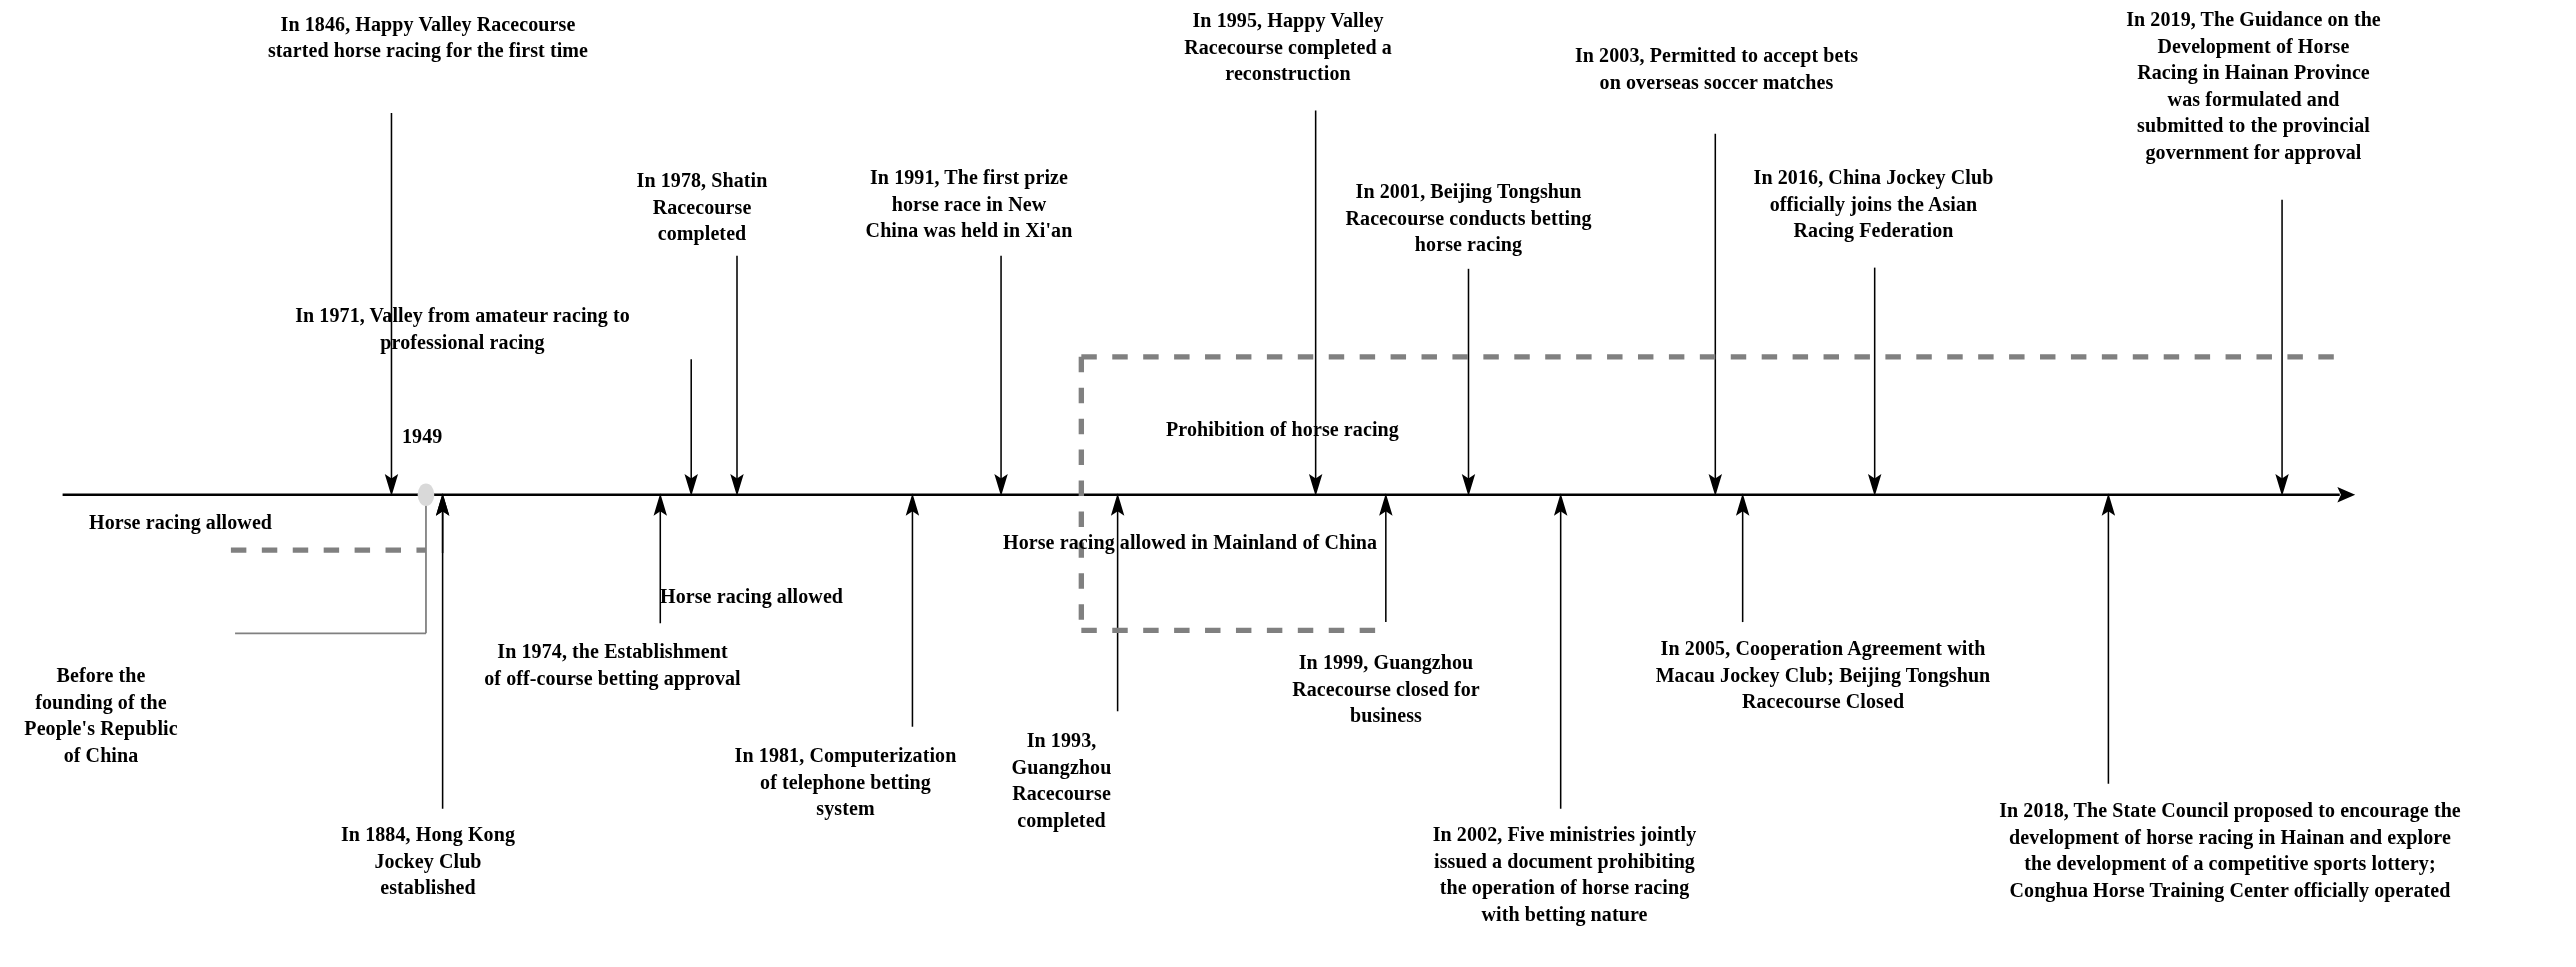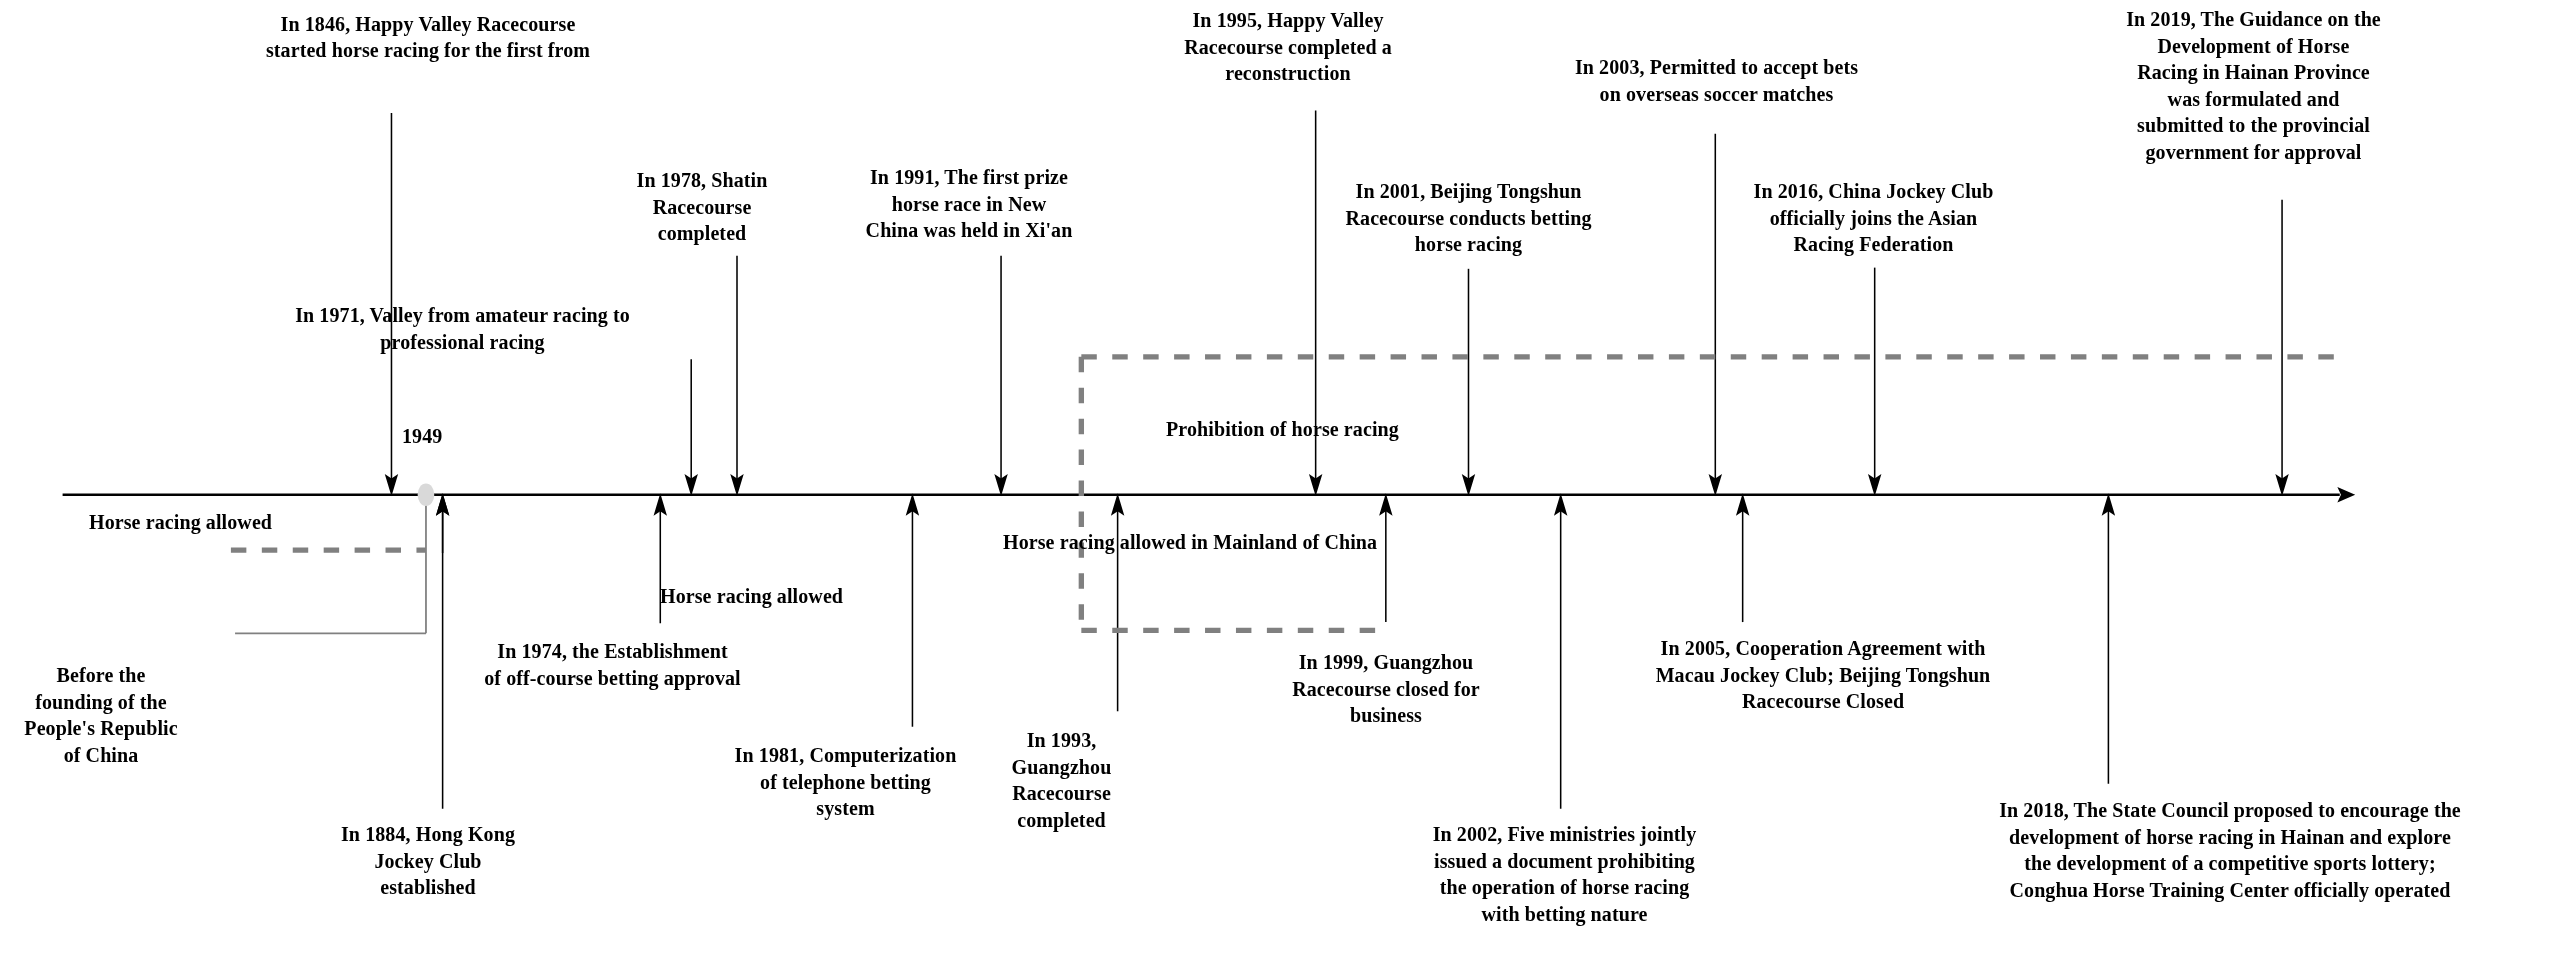--- a/index.html
+++ b/index.html
@@ -120,38 +120,38 @@
         <path d="M 1818 600 L 1818 1060"></path>
         <path d="M 1818 1060 L 2330 1060"></path>
       </g>
     <g id="g-marks">
         <ellipse cx="716" cy="832" rx="14" ry="19" fill="#d9d9d9" stroke="none"></ellipse>
       </g>
   </svg>
 
   <div id="labels">
       <div class="lbl " style="left: 220px; top: 10.7px; width: 416px;">In 1846, Happy Valley Racecourse
-started horse racing for the first from</div>
+started horse racing for the first time</div>
       <div class="lbl " style="left: 272px; top: 302px; width: 381px;">In 1971, Valley from amateur racing to
 professional racing</div>
       <div class="lbl " style="left: 601px; top: 167px; width: 202px;">In 1978, Shatin
 Racecourse
 completed</div>
       <div class="lbl " style="left: 829px; top: 164px; width: 280px;">In 1991, The first prize
 horse race in New
 China was held in Xi'an</div>
       <div class="lbl " style="left: 1148px; top: 7.1px; width: 280px;">In 1995, Happy Valley
 Racecourse completed a
 reconstruction</div>
       <div class="lbl " style="left: 1326px; top: 178px; width: 285px;">In 2001, Beijing Tongshun
 Racecourse conducts betting
 horse racing</div>
-      <div class="lbl " style="left: 1532px; top: 54px; width: 369px;">In 2003, Permitted to accept bets
+      <div class="lbl " style="left: 1532px; top: 42px; width: 369px;">In 2003, Permitted to accept bets
 on overseas soccer matches</div>
-      <div class="lbl " style="left: 1725px; top: 178px; width: 297px;">In 2016, China Jockey Club
+      <div class="lbl " style="left: 1725px; top: 164px; width: 297px;">In 2016, China Jockey Club
 officially joins the Asian
 Racing Federation</div>
       <div class="lbl " style="left: 2096px; top: 6px; width: 315px;">In 2019, The Guidance on the
 Development of Horse
 Racing in Hainan Province
 was formulated and
 submitted to the provincial
 government for approval</div>
       <div class="lbl " style="left: 6px; top: 637px; width: 190px; margin-top: 25px;">Before the
 founding of the

